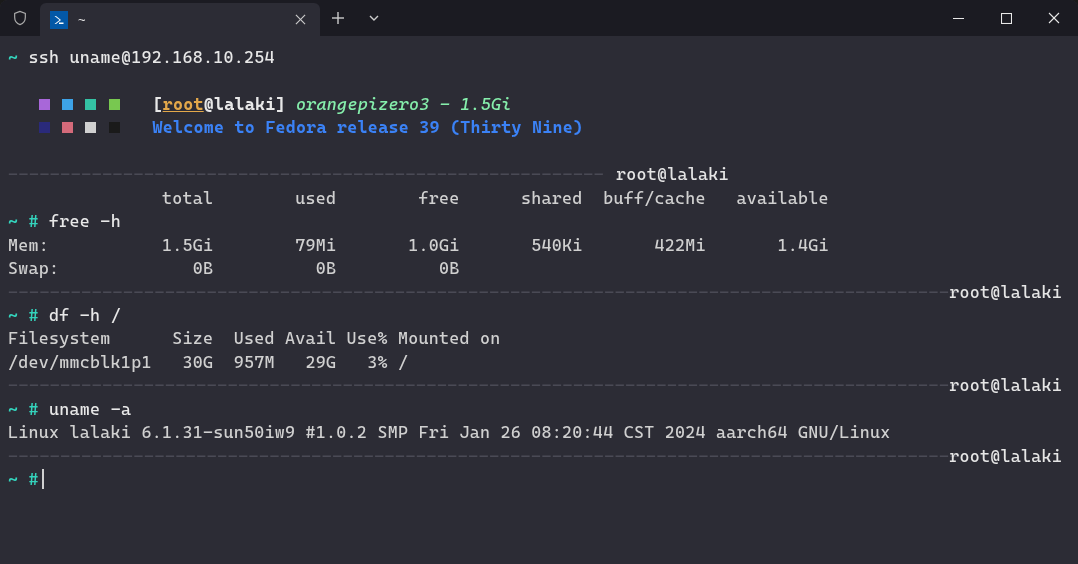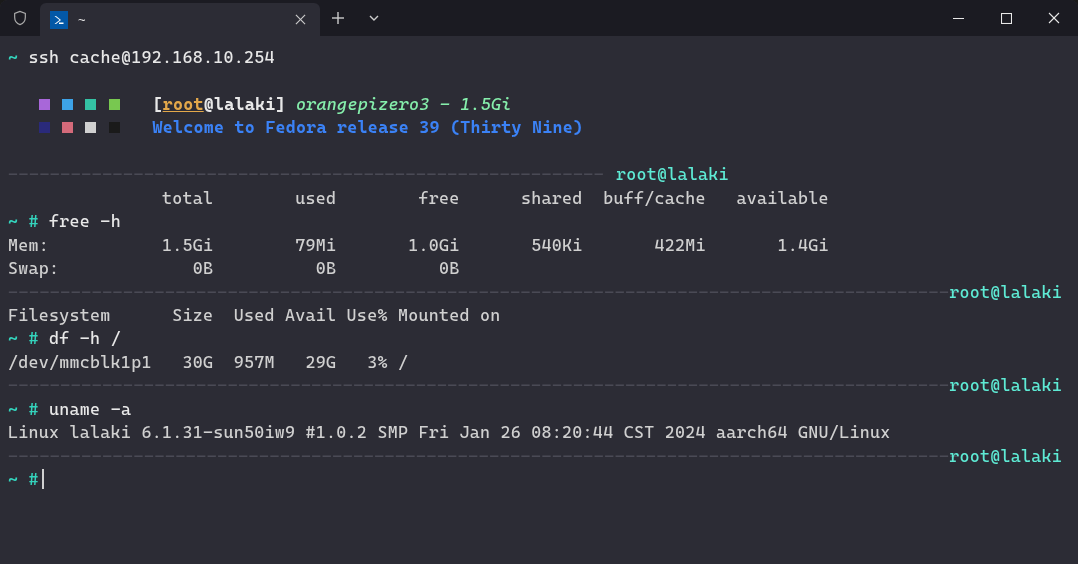--- a/index.html
+++ b/index.html
@@ -101,21 +101,21 @@
     .tilde { color: #34d3bc; }
     .ssh-host { color: #e8e8e8; }
     .blocks { display: inline-block; }
     .blk { display: inline-block; width: 11px; height: 11px; margin-right: 2px; }
     .bracket { color: #e8e8e8; font-weight: bold; }
     .user-root { color: #e3a84a; font-weight: bold; text-decoration: underline; }
     .at-host { color: #e8e8e8; font-weight: bold;}
     .hostname-info { color: #86efac; font-style: italic; }
     .welcome { color: #3b82f6; font-weight: bold; }
     .dashed { color: #4a4a55; letter-spacing: 0.5px; }
-    .ghost { color: #5eead4; position: absolute; }
+    .ghost { color: #e5e5e5; position: absolute; }
     .ghost-right { right: 8px; }
     .hash { color: #34d3bc; }
     .cmd-text { color: #e8e8e8; }
     .output { color: #d0d0d0; }
     .cursor {
       display: inline-block;
       width: 2px;
       height: 20px;
       background: #d0d0d0;
       vertical-align: text-bottom;
@@ -175,41 +175,41 @@
         <svg width="12" height="12" viewBox="0 0 12 12" stroke="currentColor" stroke-width="1.1">
             <line x1="1" y1="1" x2="11" y2="11"></line>
             <line x1="11" y1="1" x2="1" y2="11"></line>
           </svg>
       </div>
     </div>
   </div>
 
   <div class="terminal">
 
-    <div class="line"><span class="tilde">~</span> <span class="ssh-host"><span>ssh</span> <span>cache@192.168.10.254</span></span></div>
+    <div class="line"><span class="tilde">~</span> <span class="ssh-host"><span>ssh</span> <span>uname@192.168.10.254</span></span></div>
 
     <div class="line">&nbsp;</div>
 
     <div class="line">   <span class="blocks"><span class="blk" style="background:#a867d9"></span> <span class="blk" style="background:#3da3e8"></span> <span class="blk" style="background:#34c2a4"></span> <span class="blk" style="background:#78c850"></span></span>   <span class="bracket">[</span><span class="user-root">root</span><span class="at-host">@</span><span class="at-host">lalaki</span><span class="bracket">]</span> <span class="hostname-info">orangepizero3 - 1.5Gi</span></div>
 
     <div class="line">   <span class="blocks"><span class="blk" style="background:#2a2a7a"></span> <span class="blk" style="background:#d46a7a"></span> <span class="blk" style="background:#d0d0d0"></span> <span class="blk" style="background:#1a1a1a"></span></span>   <span class="welcome">Welcome to Fedora release 39 (Thirty Nine)</span></div>
 
     <div class="line">&nbsp;</div>
 
     <div class="line"><span class="dashed">---------------------------------------------------------</span><span class="ghost" style="left:608px">root@lalaki</span></div>
 
     <div class="line output">               total        used        free      shared  buff/cache   available</div>
     <div class="line"><span class="tilde">~</span> <span class="hash">#</span> <span class="cmd-text">free -h</span></div>
     <div class="line output">Mem:           1.5Gi        79Mi       1.0Gi       540Ki       422Mi       1.4Gi</div>
     <div class="line output">Swap:             0B          0B          0B</div>
 
     <div class="line"><span class="dashed">-------------------------------------------------------------------------------------------</span><span class="ghost ghost-right">root@lalaki</span></div>
 
+    <div class="line"><span class="tilde">~</span> <span class="hash">#</span> <span class="cmd-text">df -h /</span></div>
     <div class="line output">Filesystem      Size  Used Avail Use% Mounted on</div>
-    <div class="line"><span class="tilde">~</span> <span class="hash">#</span> <span class="cmd-text">df -h /</span></div>
     <div class="line output">/dev/mmcblk1p1   30G  957M   29G   3% /</div>
 
     <div class="line"><span class="dashed">-------------------------------------------------------------------------------------------</span><span class="ghost ghost-right">root@lalaki</span></div>
 
     <div class="line"><span class="tilde">~</span> <span class="hash">#</span> <span class="cmd-text">uname -a</span></div>
     <div class="line output">Linux lalaki 6.1.31-sun50iw9 #1.0.2 SMP Fri Jan 26 08:20:44 CST 2024 aarch64 GNU/Linux</div>
 
     <div class="line"><span class="dashed">-------------------------------------------------------------------------------------------</span><span class="ghost ghost-right">root@lalaki</span></div>
 
     <div class="line"><span class="tilde">~</span> <span class="hash">#</span><span class="cursor"></span></div>

